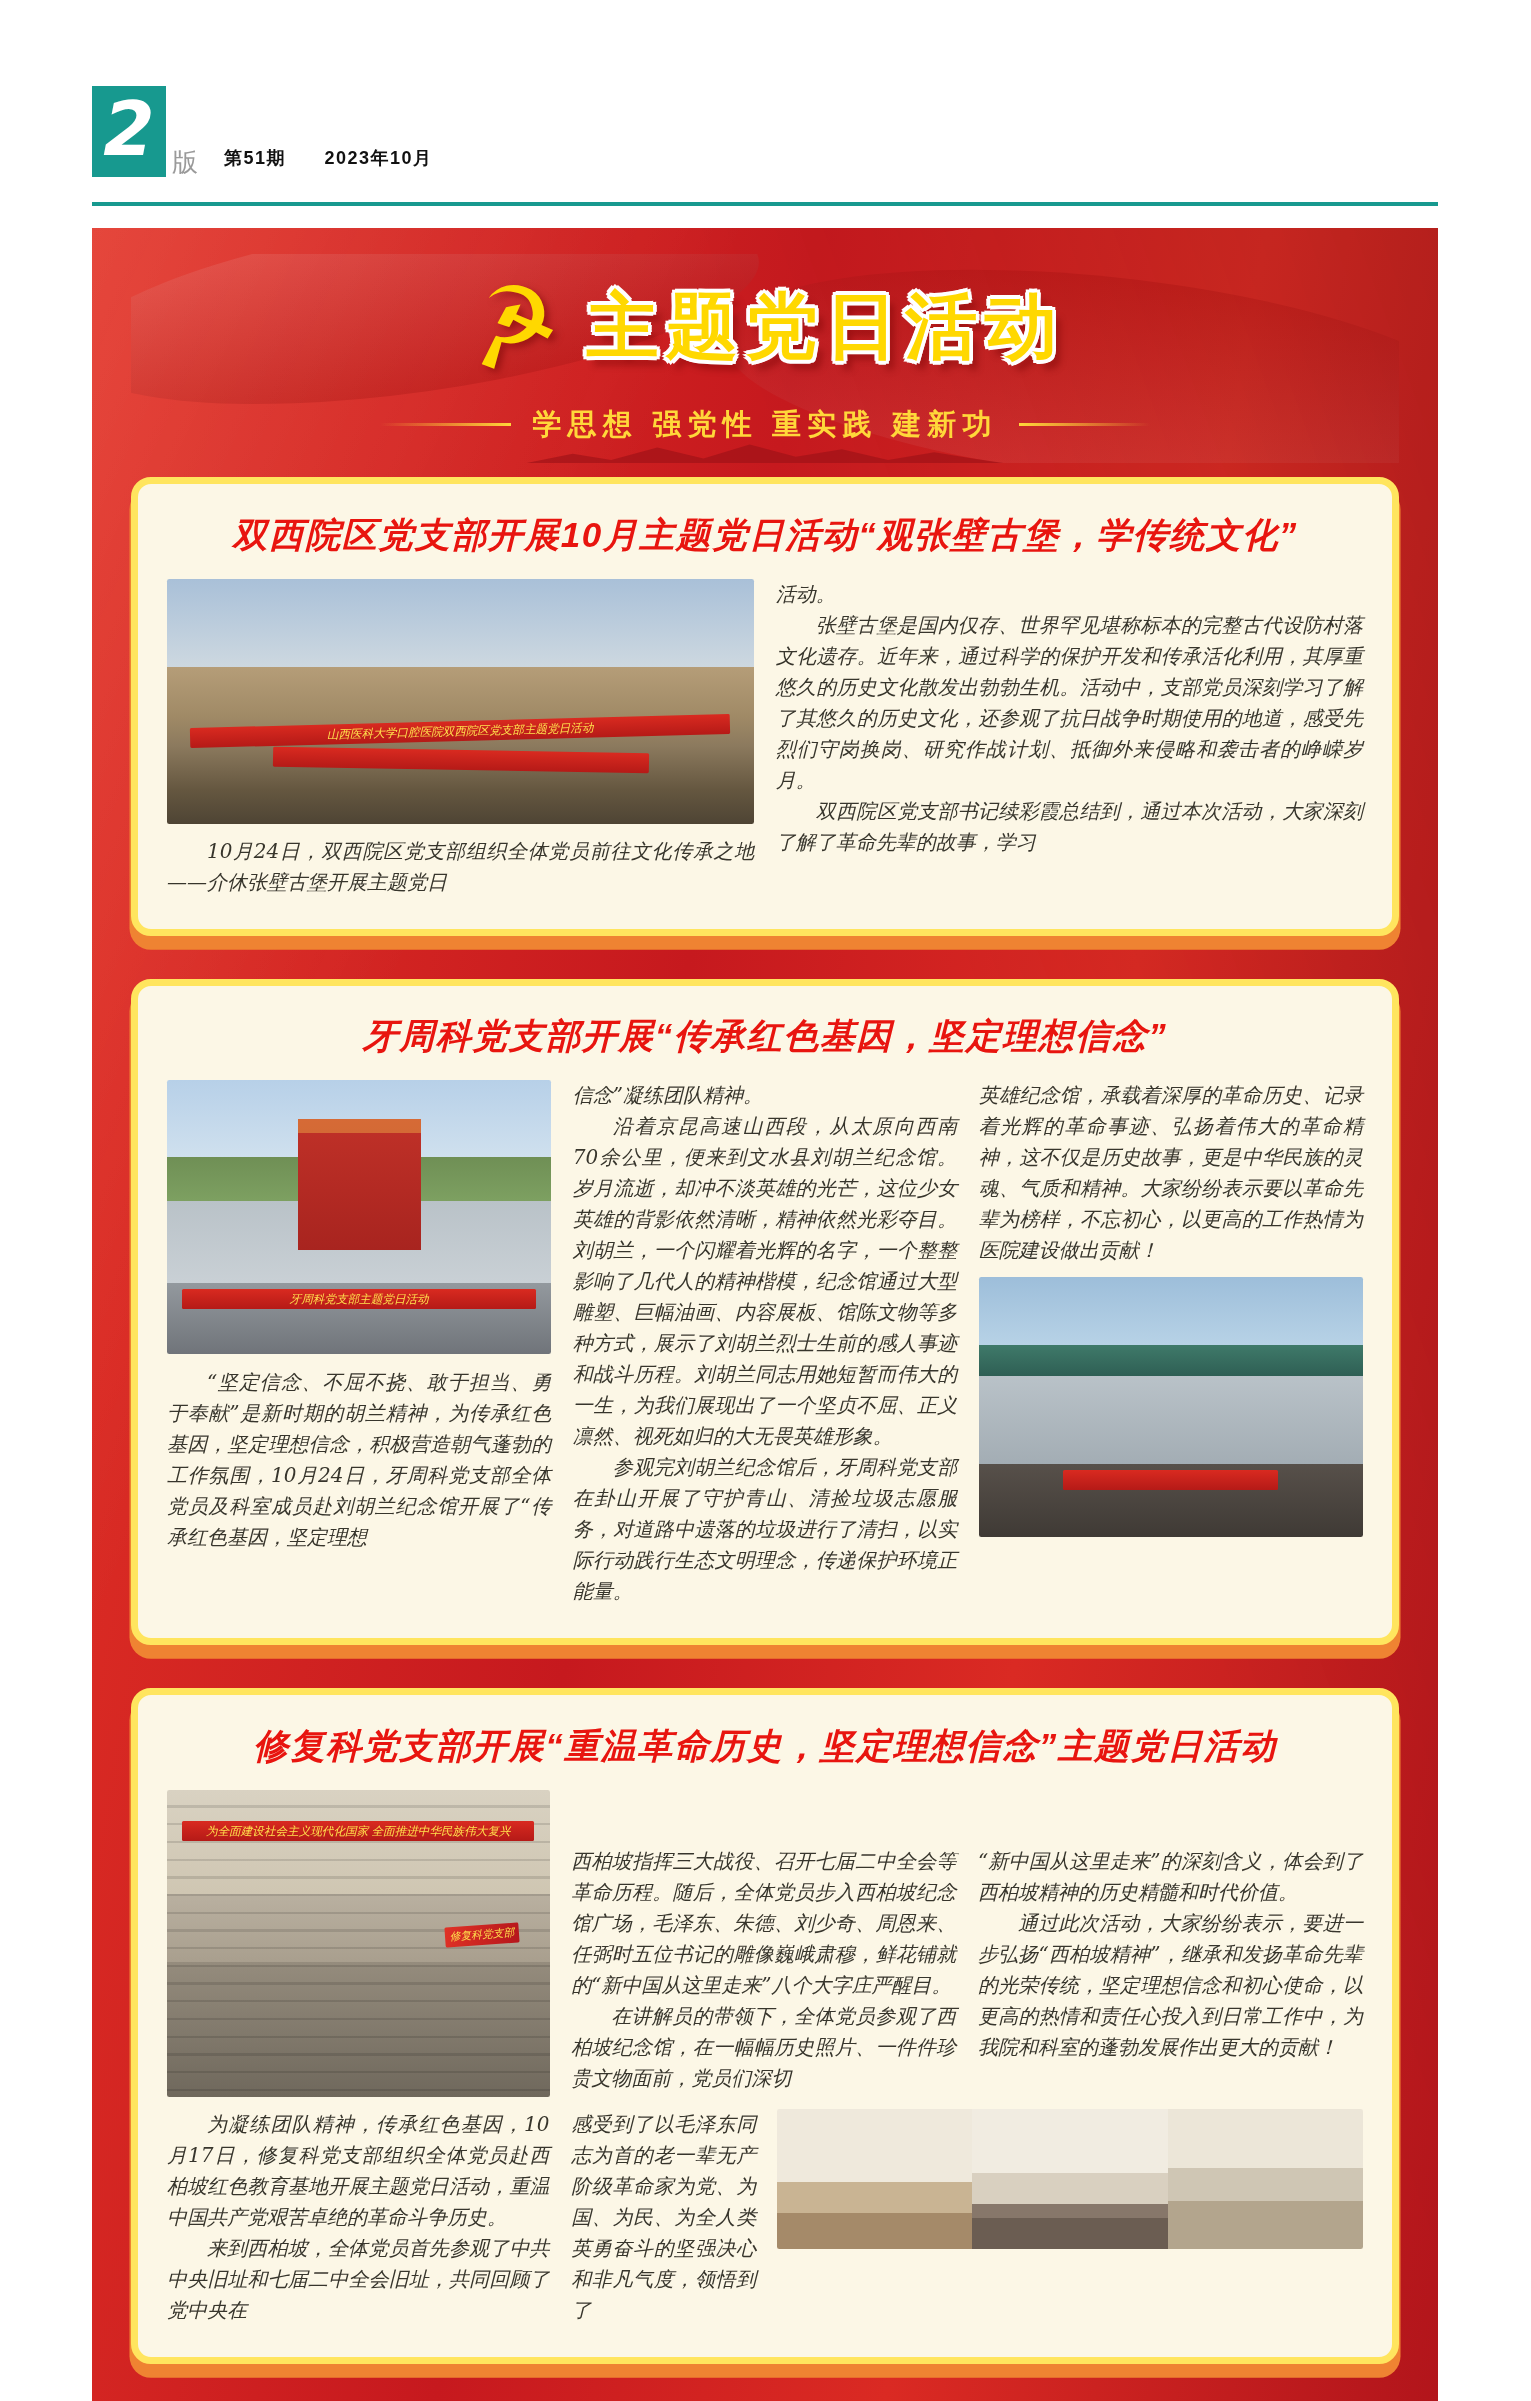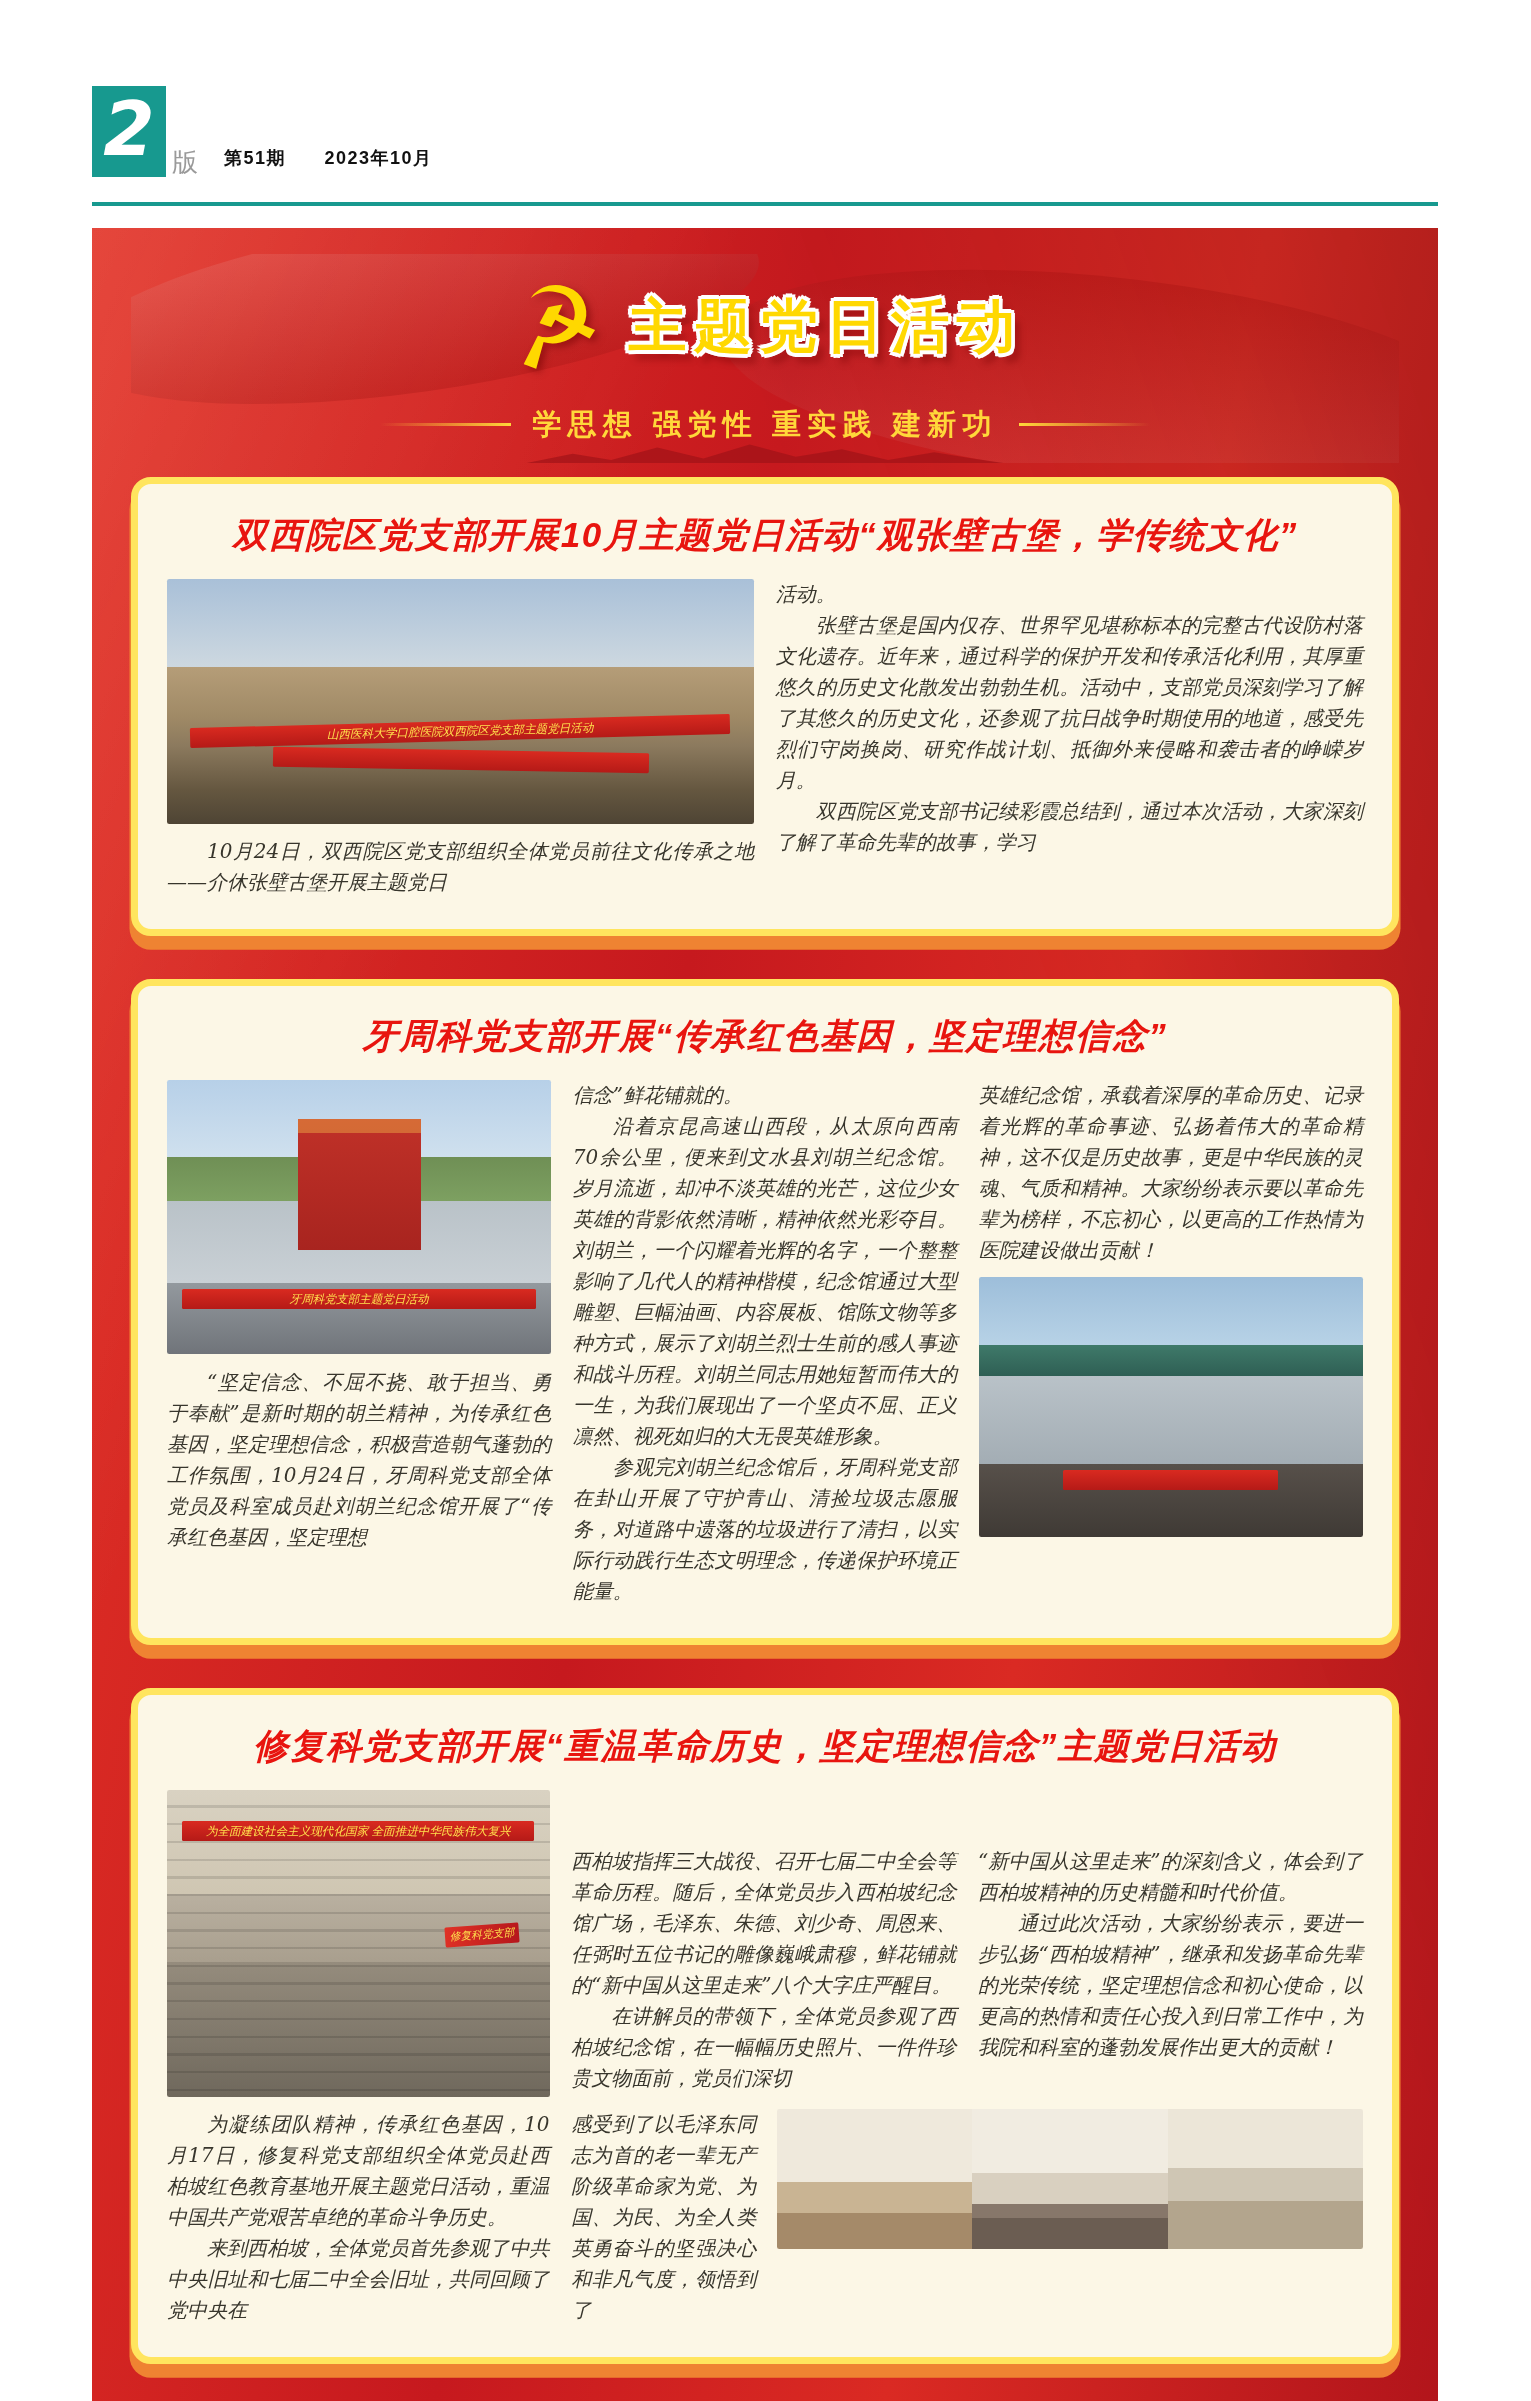--- a/index.html
+++ b/index.html
@@ -57,21 +57,21 @@
   }
   .banner-row { position:relative; display:flex; align-items:center; justify-content:center; height:146px; }
   .emblem {
     font-family:"DejaVu Sans","Liberation Sans",sans-serif;
     font-size:106px; color:#ffd800; transform:rotate(-14deg);
     margin-right:26px; line-height:1;
     text-shadow:3.1px 4.6px 7.7px rgba(110,0,0,0.5);
   }
   .banner-title {
     font-family:"Liberation Sans","DejaVu Sans",sans-serif;
-    font-weight:900; font-size:58px; letter-spacing:7.7px; color:#ffd800;
+    font-weight:900; font-size:72px; letter-spacing:7.7px; color:#ffd800;
     text-shadow:
       -3.1px -3.1px 0 #fff, 3.1px -3.1px 0 #fff, -3.1px 3.1px 0 #fff, 3.1px 3.1px 0 #fff,
       0 -3.9px 0 #fff, 0 3.9px 0 #fff, -3.9px 0 0 #fff, 3.9px 0 0 #fff,
       7.7px 9.2px 7.7px rgba(110,0,0,0.45);
     white-space:nowrap;
   }
   .slogan-row { position:relative; display:flex; align-items:center; justify-content:center; height:49px; }
   .slogan-line { width:131px; height:2.3px; background:linear-gradient(90deg, rgba(255,216,58,0), #ffd83a); }
   .slogan-line.right { background:linear-gradient(90deg, #ffd83a, rgba(255,216,58,0)); }
   .slogan {
@@ -237,21 +237,21 @@
       <h2 class="headline">牙周科党支部开展“传承红色基因，坚定理想信念”</h2>
       <div class="cols">
         <div class="col">
           <div class="photo photo-liuhulan">
             <div class="monument"></div>
             <div class="pbanner">牙周科党支部主题党日活动</div>
           </div>
           <p class="body ind">“坚定信念、不屈不挠、敢于担当、勇于奉献”是新时期的胡兰精神，为传承红色基因，坚定理想信念，积极营造朝气蓬勃的工作氛围，10月24日，牙周科党支部全体党员及科室成员赴刘胡兰纪念馆开展了“传承红色基因，坚定理想</p>
         </div>
         <div class="col">
-          <p class="body">信念”鲜花铺就的。</p>
+          <p class="body">信念”凝练团队精神。</p>
           <p class="body ind">沿着京昆高速山西段，从太原向西南70余公里，便来到文水县刘胡兰纪念馆。岁月流逝，却冲不淡英雄的光芒，这位少女英雄的背影依然清晰，精神依然光彩夺目。刘胡兰，一个闪耀着光辉的名字，一个整整影响了几代人的精神楷模，纪念馆通过大型雕塑、巨幅油画、内容展板、馆陈文物等多种方式，展示了刘胡兰烈士生前的感人事迹和战斗历程。刘胡兰同志用她短暂而伟大的一生，为我们展现出了一个坚贞不屈、正义凛然、视死如归的大无畏英雄形象。</p>
           <p class="body ind">参观完刘胡兰纪念馆后，牙周科党支部在卦山开展了守护青山、清捡垃圾志愿服务，对道路中遗落的垃圾进行了清扫，以实际行动践行生态文明理念，传递保护环境正能量。</p>
         </div>
         <div class="col">
           <p class="body">英雄纪念馆，承载着深厚的革命历史、记录着光辉的革命事迹、弘扬着伟大的革命精神，这不仅是历史故事，更是中华民族的灵魂、气质和精神。大家纷纷表示要以革命先辈为榜样，不忘初心，以更高的工作热情为医院建设做出贡献！</p>
           <div class="photo photo-gate">
             <div class="pbanner"></div>
           </div>
         </div>
       </div>

